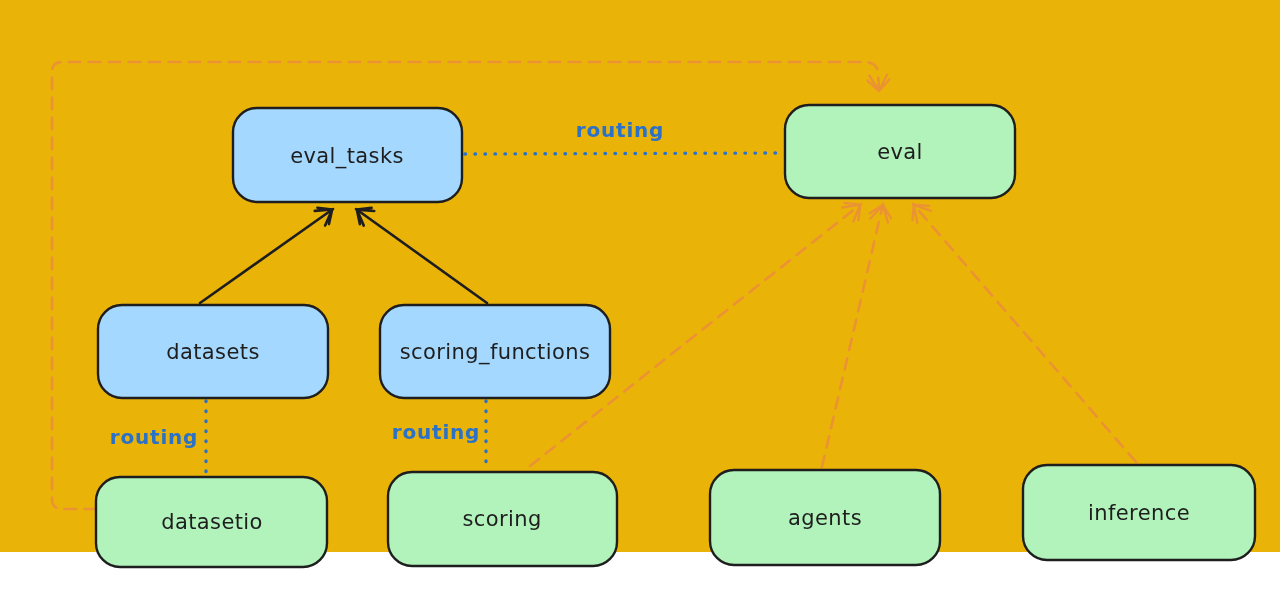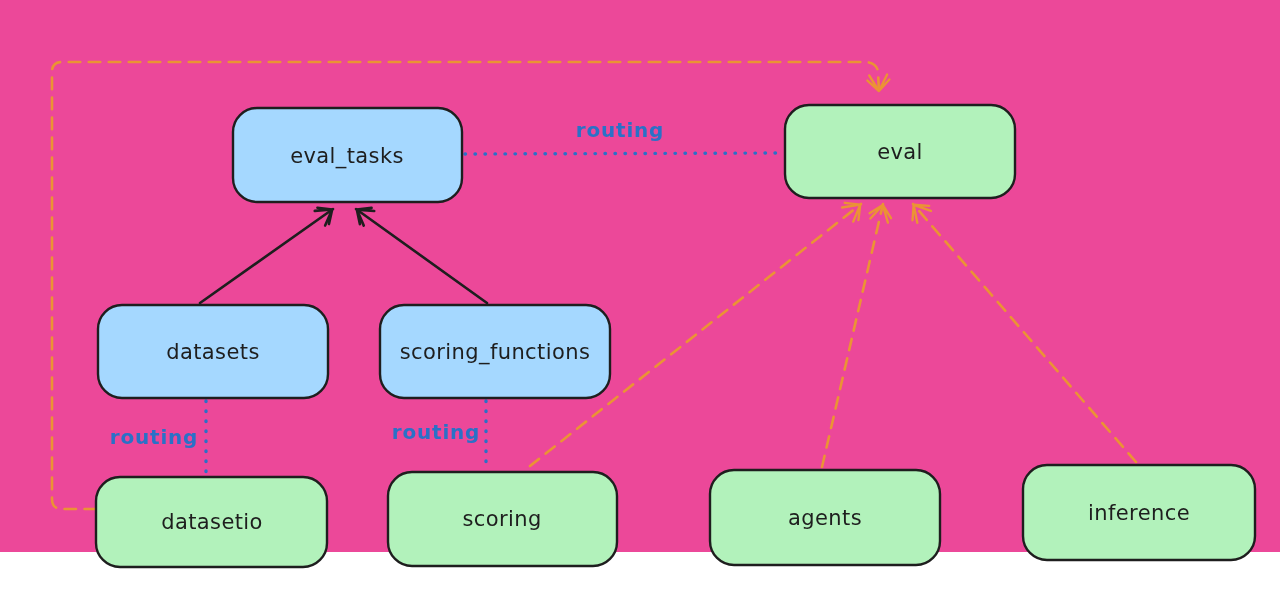--- a/index.html
+++ b/index.html
@@ -8,21 +8,21 @@
     background: #ffffff;
     width: 1280px;
     height: 596px;
     overflow: hidden;
     font-family: "DejaVu Sans", sans-serif;
   }
   #stage {
     position: relative;
     width: 1280px;
     height: 552px;
-    background: #ec4899;
+    background: #eab308;
   }
   svg { display: block; }
   .node-box {
     stroke: #1e1e1e;
     stroke-width: 2.4;
     stroke-linejoin: round;
   }
   .node-label {
     fill: #1e1e1e;
     font-size: 21px;

